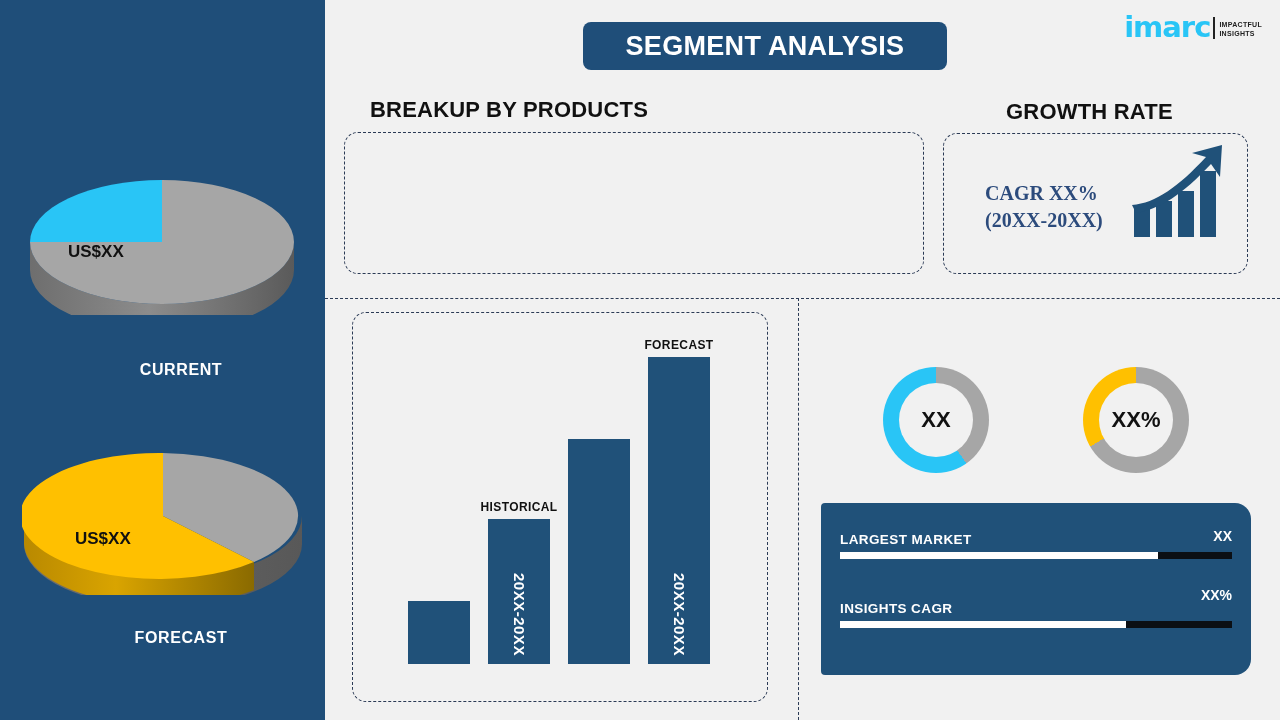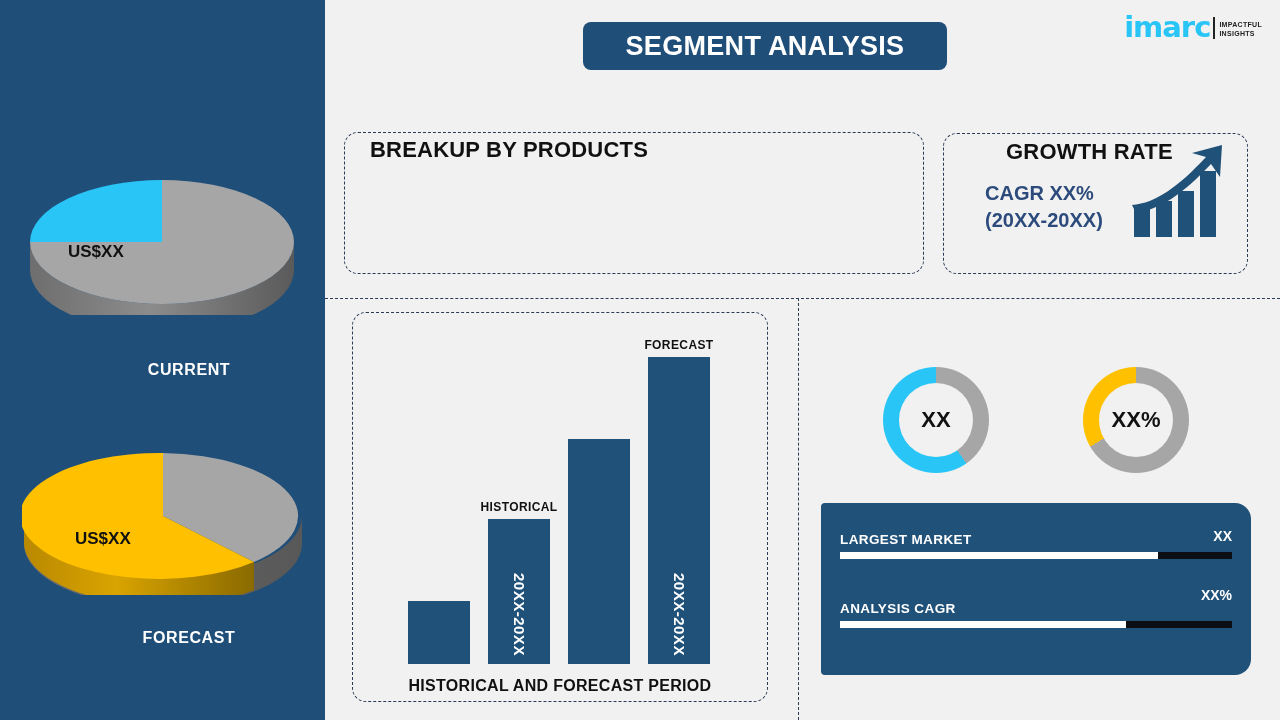--- a/index.html
+++ b/index.html
@@ -15,21 +15,21 @@
   .sidebar {
     position:absolute; left:0; top:0; width:325px; height:720px;
     background:#1F4E79;
   }
   .sidebar-title {
     position:absolute; top:100px; left:0; width:325px;
     text-align:center; color:#ffffff;
     font-size:23px; font-weight:bold; letter-spacing:0.2px;
   }
   .pie-caption {
-    position:absolute; left:16px; width:346px; text-align:center;
+    position:absolute; left:8px; width:346px; text-align:center;
     color:#ffffff; font-size:16px; font-weight:bold; letter-spacing:0.6px;
   }
   .pie-wrap { position:absolute; }
   .pie-label {
     position:absolute; color:#111; font-weight:bold; font-size:17px;
     white-space:nowrap;
     margin-top:24px;
   }
 
   
@@ -43,39 +43,39 @@
   }
   .logo { position:absolute; right:18px; top:14px; display:flex; align-items:flex-end; }
   .logo-mark { font-size:29px; font-weight:bold; color:#29C5F6; line-height:0.95;
                letter-spacing:-1px; position:relative; font-family:"DejaVu Sans", sans-serif;}
   .logo-bar { width:2px; height:22px; background:#222; margin:0 4px 3px 3px; }
   .logo-tag { font-size:7px; font-weight:bold; color:#222; line-height:1.35;
               letter-spacing:0.3px; margin-bottom:3px; }
 
   
   .sec-head {
-    position:absolute; color:#111; font-size:22px; font-weight:bold; letter-spacing:0.2px;margin-top:40px;
+    position:absolute; color:#111; font-size:22px; font-weight:bold; letter-spacing:0.2px;
   }
   .dashed-box {
     position:absolute; border:1.5px dashed #2B3A55; border-radius:14px;
     background:transparent;
   }
 
   
   .prod-list { position:absolute; left:378px; top:140px; }
   .prod-item {
     color:#2C4B7C; font-size:19px; font-weight:bold; line-height:29px;
     white-space:nowrap;
   }
   .prod-item .bu { margin-right:6px; }
 
   
   .cagr-text {
     position:absolute; left:985px; top:180px; color:#2C4B7C;
-    font-size:20px; font-weight:bold; line-height:27px; white-space:nowrap;
+    font-size:20px; font-weight:bold; line-height:27px; white-space:nowrap;font-family:Liberation Serif, serif;
   }
   .growth-icon { position:absolute; left:1130px; top:143px; }
 
   
   .div-h { position:absolute; left:325px; top:298px; width:955px;
            border-top:1.5px dashed #2B3A55; }
   .div-v { position:absolute; left:798px; top:298px; height:422px;
            border-left:1.5px dashed #2B3A55; }
 
   
@@ -221,21 +221,20 @@
 
     <div class="bar" style="left:296px; width:62px; height:307px;">
       <div class="bar-vlabel">
         <span class="bar-vlabel-inner">20XX-20XX</span>
       </div>
     </div>
 
     <div class="bar-toplabel" style="left:124px; width:86px; bottom:188px;">HISTORICAL</div>
     <div class="bar-toplabel" style="left:286px; width:82px; bottom:350px;">FORECAST</div>
 
-    <div class="chart-axis-label">HISTORICAL AND FORECAST PERIOD</div>
   </div>
 
   <div class="donut" style="left:883px; top:367px; width:106px; height:106px;
        background:conic-gradient(#A6A6A6 0deg 145deg, #29C5F6 145deg 360deg);">
     <div class="donut-hole" style="left:16px; top:16px; width:74px; height:74px;">
       <span class="donut-val">XX</span>
     </div>
   </div>
 
   <div class="donut" style="left:1083px; top:367px; width:106px; height:106px;
@@ -252,21 +251,21 @@
         <span class="kpi-label">LARGEST MARKET</span>
         <span class="kpi-val">XX</span>
       </div>
       <div class="kpi-track">
         <div class="kpi-fill" style="width:81%;"></div>
       </div>
     </div>
 
     <div class="kpi-row" style="top:96px;">
       <div style="position:relative;">
-        <span class="kpi-label">ANALYSIS CAGR</span>
+        <span class="kpi-label">INSIGHTS CAGR</span>
         <span class="kpi-val" style="top:-12px;">XX%</span>
       </div>
       <div class="kpi-track">
         <div class="kpi-fill" style="width:73%;"></div>
       </div>
     </div>
 
   </div>
 
 </div>

